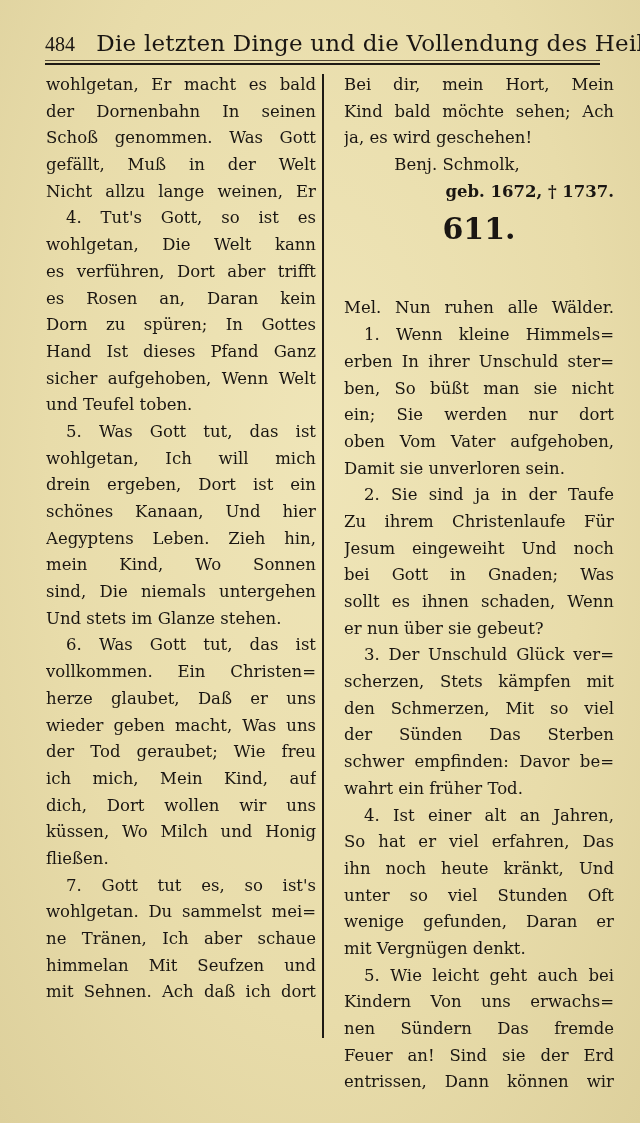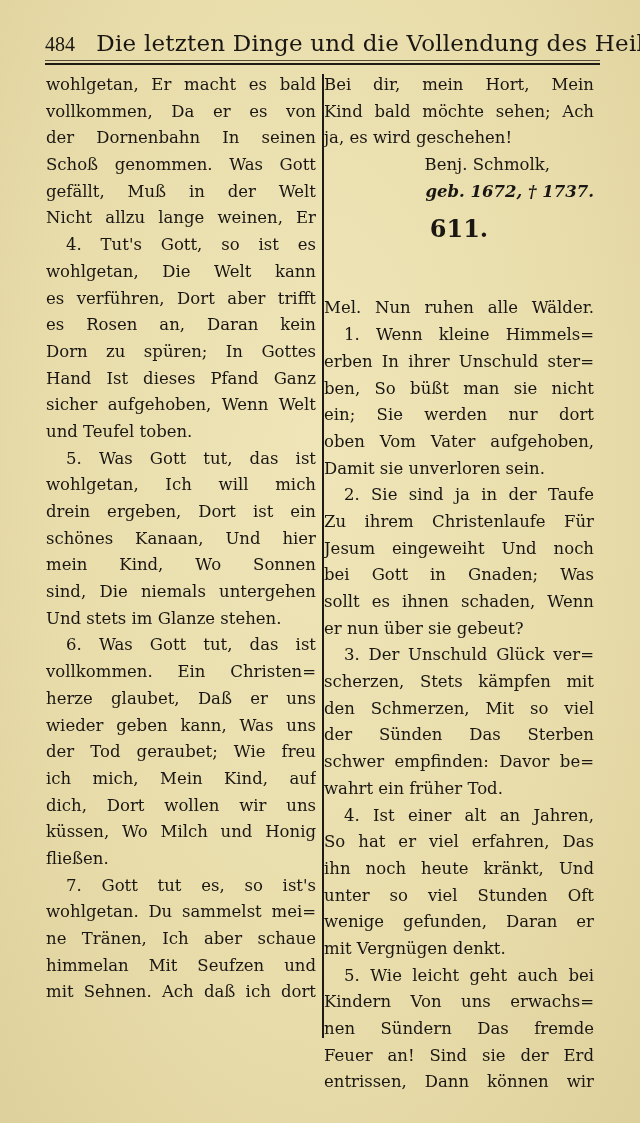--- a/index.html
+++ b/index.html
@@ -21,54 +21,53 @@
     position: absolute; left: 45px; top: 60px; width: 555px; height: 1px; background: #5a4e3a;
   }
   .rule-thick {
     position: absolute; left: 45px; top: 63px; width: 555px; height: 2px; background: #1e1a14;
   }
   .col {
     position: absolute; top: 72px; width: 270px;
     font-size: 16.5px; line-height: 26.7px;
   }
   .col.left { left: 46px; }
-  .col.right { left: 324px; }
+  .col.right { left: 344px; }
   .divider {
     position: absolute; left: 322px; top: 74px; width: 2px; height: 964px; background: #1e1a14;
   }
   .line {
     display: block; white-space: nowrap; text-align: justify; text-align-last: justify;
     height: 26.7px; overflow: hidden;
   }
   .line.last { text-align-last: left; }
   .line.indent { padding-left: 20px; }
-  .author { display: block; text-align: right; padding-right: 44px; height: 26.7px; white-space: nowrap; }
-  .dates { display: block; text-align: right; height: 26.7px; white-space: nowrap; font-weight: bold; font-style: italic; }
+  .author { display: block; text-align: center; padding-right: 44px; height: 26.7px; white-space: nowrap; }
+  .dates { display: block; text-align: right; height: 26.7px; white-space: nowrap; font-weight: bold; }
   .hymn-number {
     display: block; text-align: center; font-family: "DejaVu Serif", serif; font-weight: bold;
-    font-size: 24px; height: 44px; line-height: 44px; margin-top: 2px;
+    font-size: 30px; height: 44px; line-height: 44px; margin-top: 2px;
   }
   .melody { display: block; white-space: nowrap; text-align: justify; text-align-last: justify; height: 26.7px; margin-top: 44px; }
 </style>
 </head>
 <body>
 
 <div>
 
   <div class="header">
     <span class="pno">484</span>
     <span class="title">Die letzten Dinge und die Vollendung des Heils.</span>
   </div>
   <div class="rule-thin"></div>
   <div class="rule-thick"></div>
 
   <div class="col left">
     <div>
       <span class="line">wohlgetan, Er macht es bald</span>
-      <span class="line">vollkommen, Da er es von</span>
       <span class="line">der Dornenbahn In seinen</span>
       <span class="line">Schoß genommen. Was Gott</span>
       <span class="line">gefällt, Muß in der Welt</span>
       <span class="line">Nicht allzu lange weinen, Er</span>
     </div>
 
     <div>
       <span class="line indent">4. Tut's Gott, so ist es</span>
       <span class="line">wohlgetan, Die Welt kann</span>
       <span class="line">es verführen, Dort aber trifft</span>
@@ -77,30 +76,31 @@
       <span class="line">Hand Ist dieses Pfand Ganz</span>
       <span class="line">sicher aufgehoben, Wenn Welt</span>
       <span class="line last">und Teufel toben.</span>
     </div>
 
     <div>
       <span class="line indent">5. Was Gott tut, das ist</span>
       <span class="line">wohlgetan, Ich will mich</span>
       <span class="line">drein ergeben, Dort ist ein</span>
       <span class="line">schönes Kanaan, Und hier</span>
+      <span class="line">Aegyptens Leben. Zieh hin,</span>
       <span class="line">mein Kind, Wo Sonnen</span>
       <span class="line">sind, Die niemals untergehen</span>
       <span class="line last">Und stets im Glanze stehen.</span>
     </div>
 
     <div>
       <span class="line indent">6. Was Gott tut, das ist</span>
       <span class="line">vollkommen. Ein Christen=</span>
       <span class="line">herze glaubet, Daß er uns</span>
-      <span class="line">wieder geben kann, Was uns</span>
+      <span class="line">wieder geben macht, Was uns</span>
       <span class="line">der Tod geraubet; Wie freu</span>
       <span class="line">ich mich, Mein Kind, auf</span>
       <span class="line">dich, Dort wollen wir uns</span>
       <span class="line">küssen, Wo Milch und Honig</span>
       <span class="line last">fließen.</span>
     </div>
 
     <div>
       <span class="line indent">7. Gott tut es, so ist's</span>
       <span class="line">wohlgetan. Du sammelst mei=</span>

